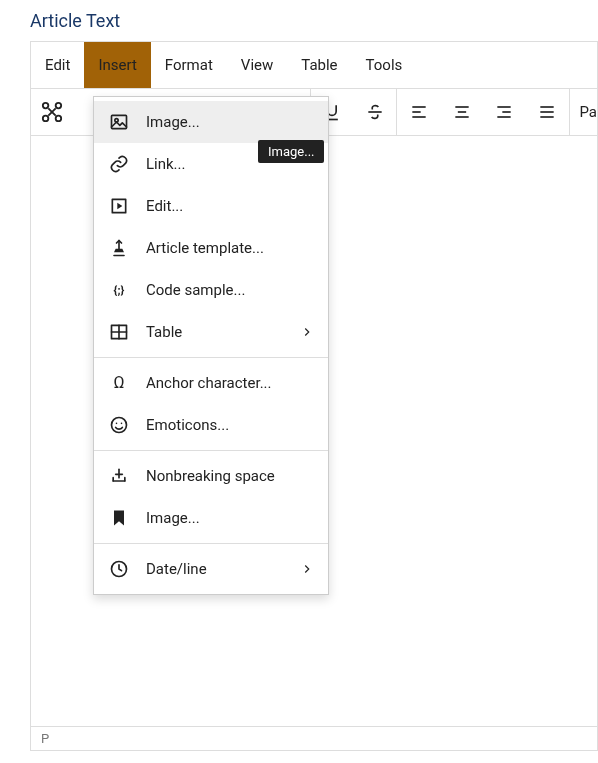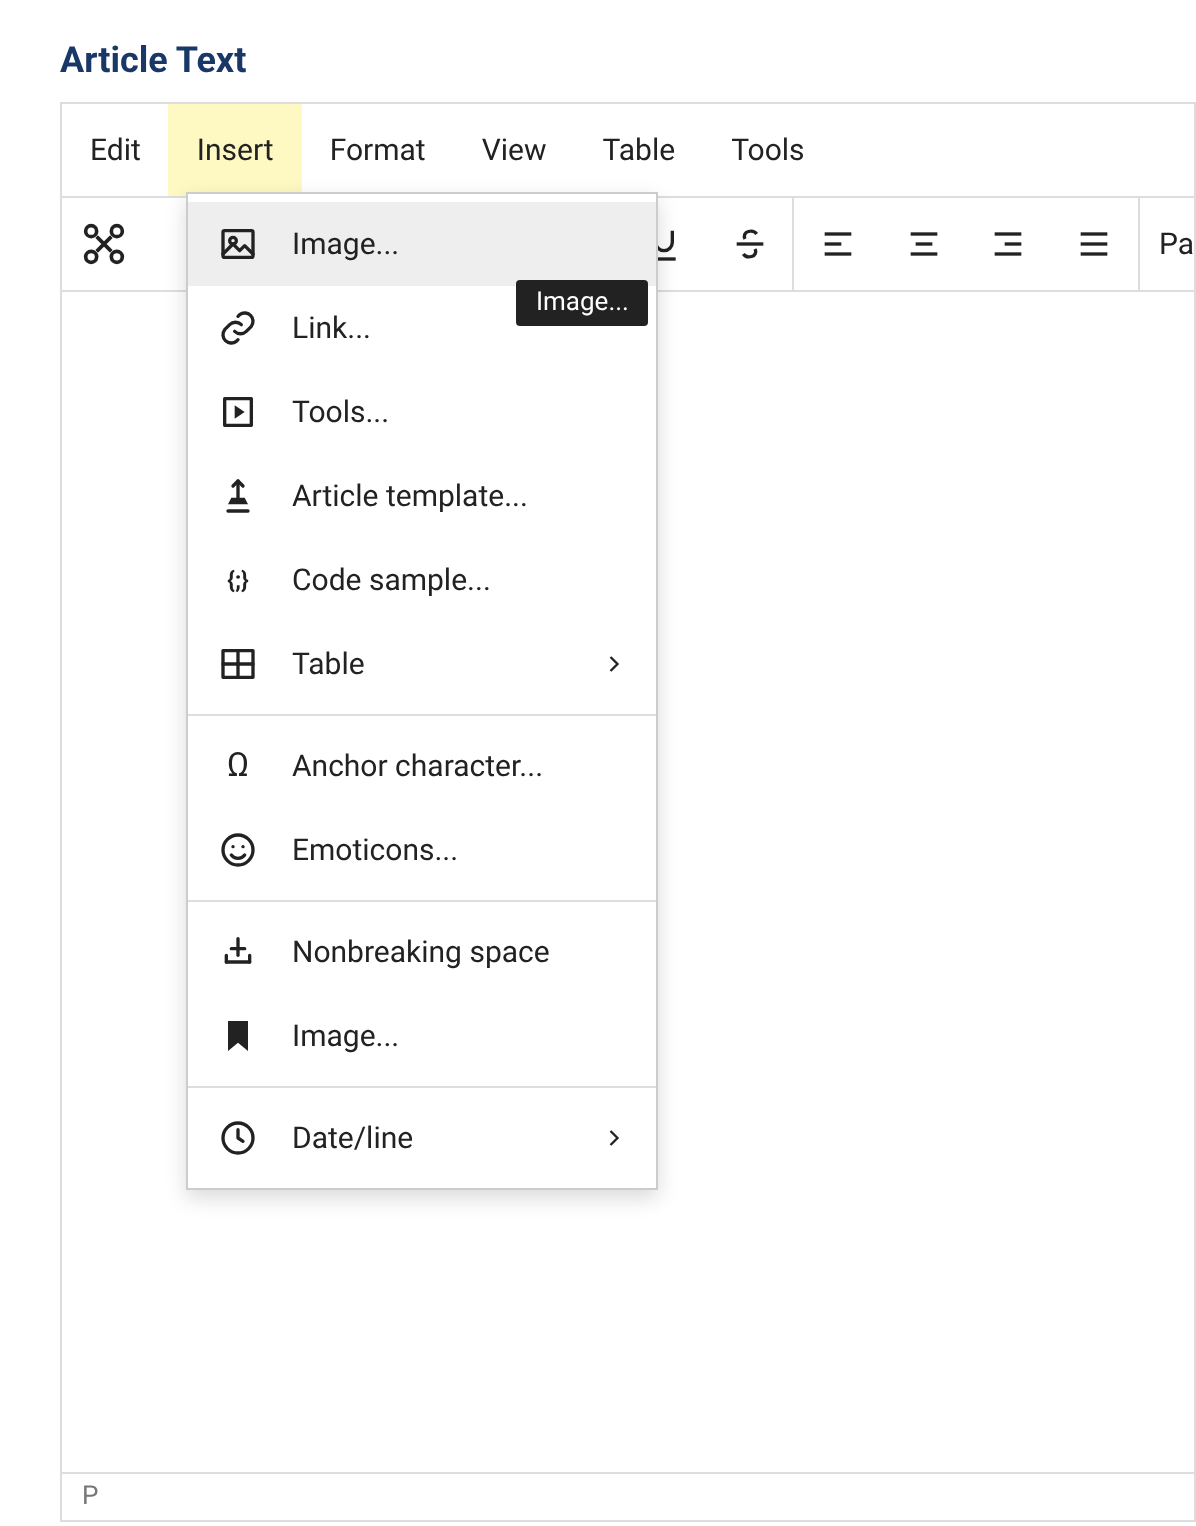--- a/index.html
+++ b/index.html
@@ -7,41 +7,41 @@
     font-family: -apple-system, BlinkMacSystemFont, "Segoe UI", Roboto, sans-serif;
     background: #fff;
     width: 598px;
     height: 763px;
     overflow: hidden;
     position: relative;
   }
   .page-title {
     color: #1a3867;
     font-size: 18px;
-    font-weight: 700;
-    padding: 20px 0 10px 30px;
+    font-weight: 400;
+    padding: 10px 0 10px 30px;
   }
   .editor-wrap {
     margin-left: 30px;
     border: 1px solid #ddd;
     background: #fff;
   }
   .menubar {
     display: flex;
     padding: 0;
     font-size: 15px;
     color: #222;
     text-align: center;
   }
   .menubar-item {
     padding: 14px 14px;
     cursor: pointer;
   }
   .menubar-item.active {
-    background: #fef9c3;
+    background: #a16207;
   }
   .toolbar {
     display: flex;
     border-top: 1px solid #ddd;
     border-bottom: 1px solid #ddd;
     align-items: stretch;
     height: 48px;
     overflow: hidden;
   }
   .toolbar-btn {
@@ -258,21 +258,21 @@
       </span>
       <span class="label">Link...</span>
     </div>
     <div class="dropdown-item">
       <span class="icon">
         <svg width="20" height="20" viewBox="0 0 24 24" fill="none" stroke="#222" stroke-width="2" stroke-linecap="round" stroke-linejoin="round">
           <rect x="4" y="4" width="16" height="16"></rect>
           <polygon fill="#222" stroke="none" points="10,8 16,12 10,16"></polygon>
         </svg>
       </span>
-      <span class="label">Tools...</span>
+      <span class="label">Edit...</span>
     </div>
     <div class="dropdown-item">
       <span class="icon">
         <svg width="20" height="20" viewBox="0 0 24 24" fill="none" stroke="#222" stroke-width="2" stroke-linecap="round" stroke-linejoin="round">
           <path d="M12 3v10"></path>
           <path d="M8 13h8l2 4H6z" fill="#222" stroke="none"></path>
           <path d="M6 21h12" stroke-width="2"></path>
           <path d="M9 6l3-3 3 3"></path>
         </svg>
       </span>

